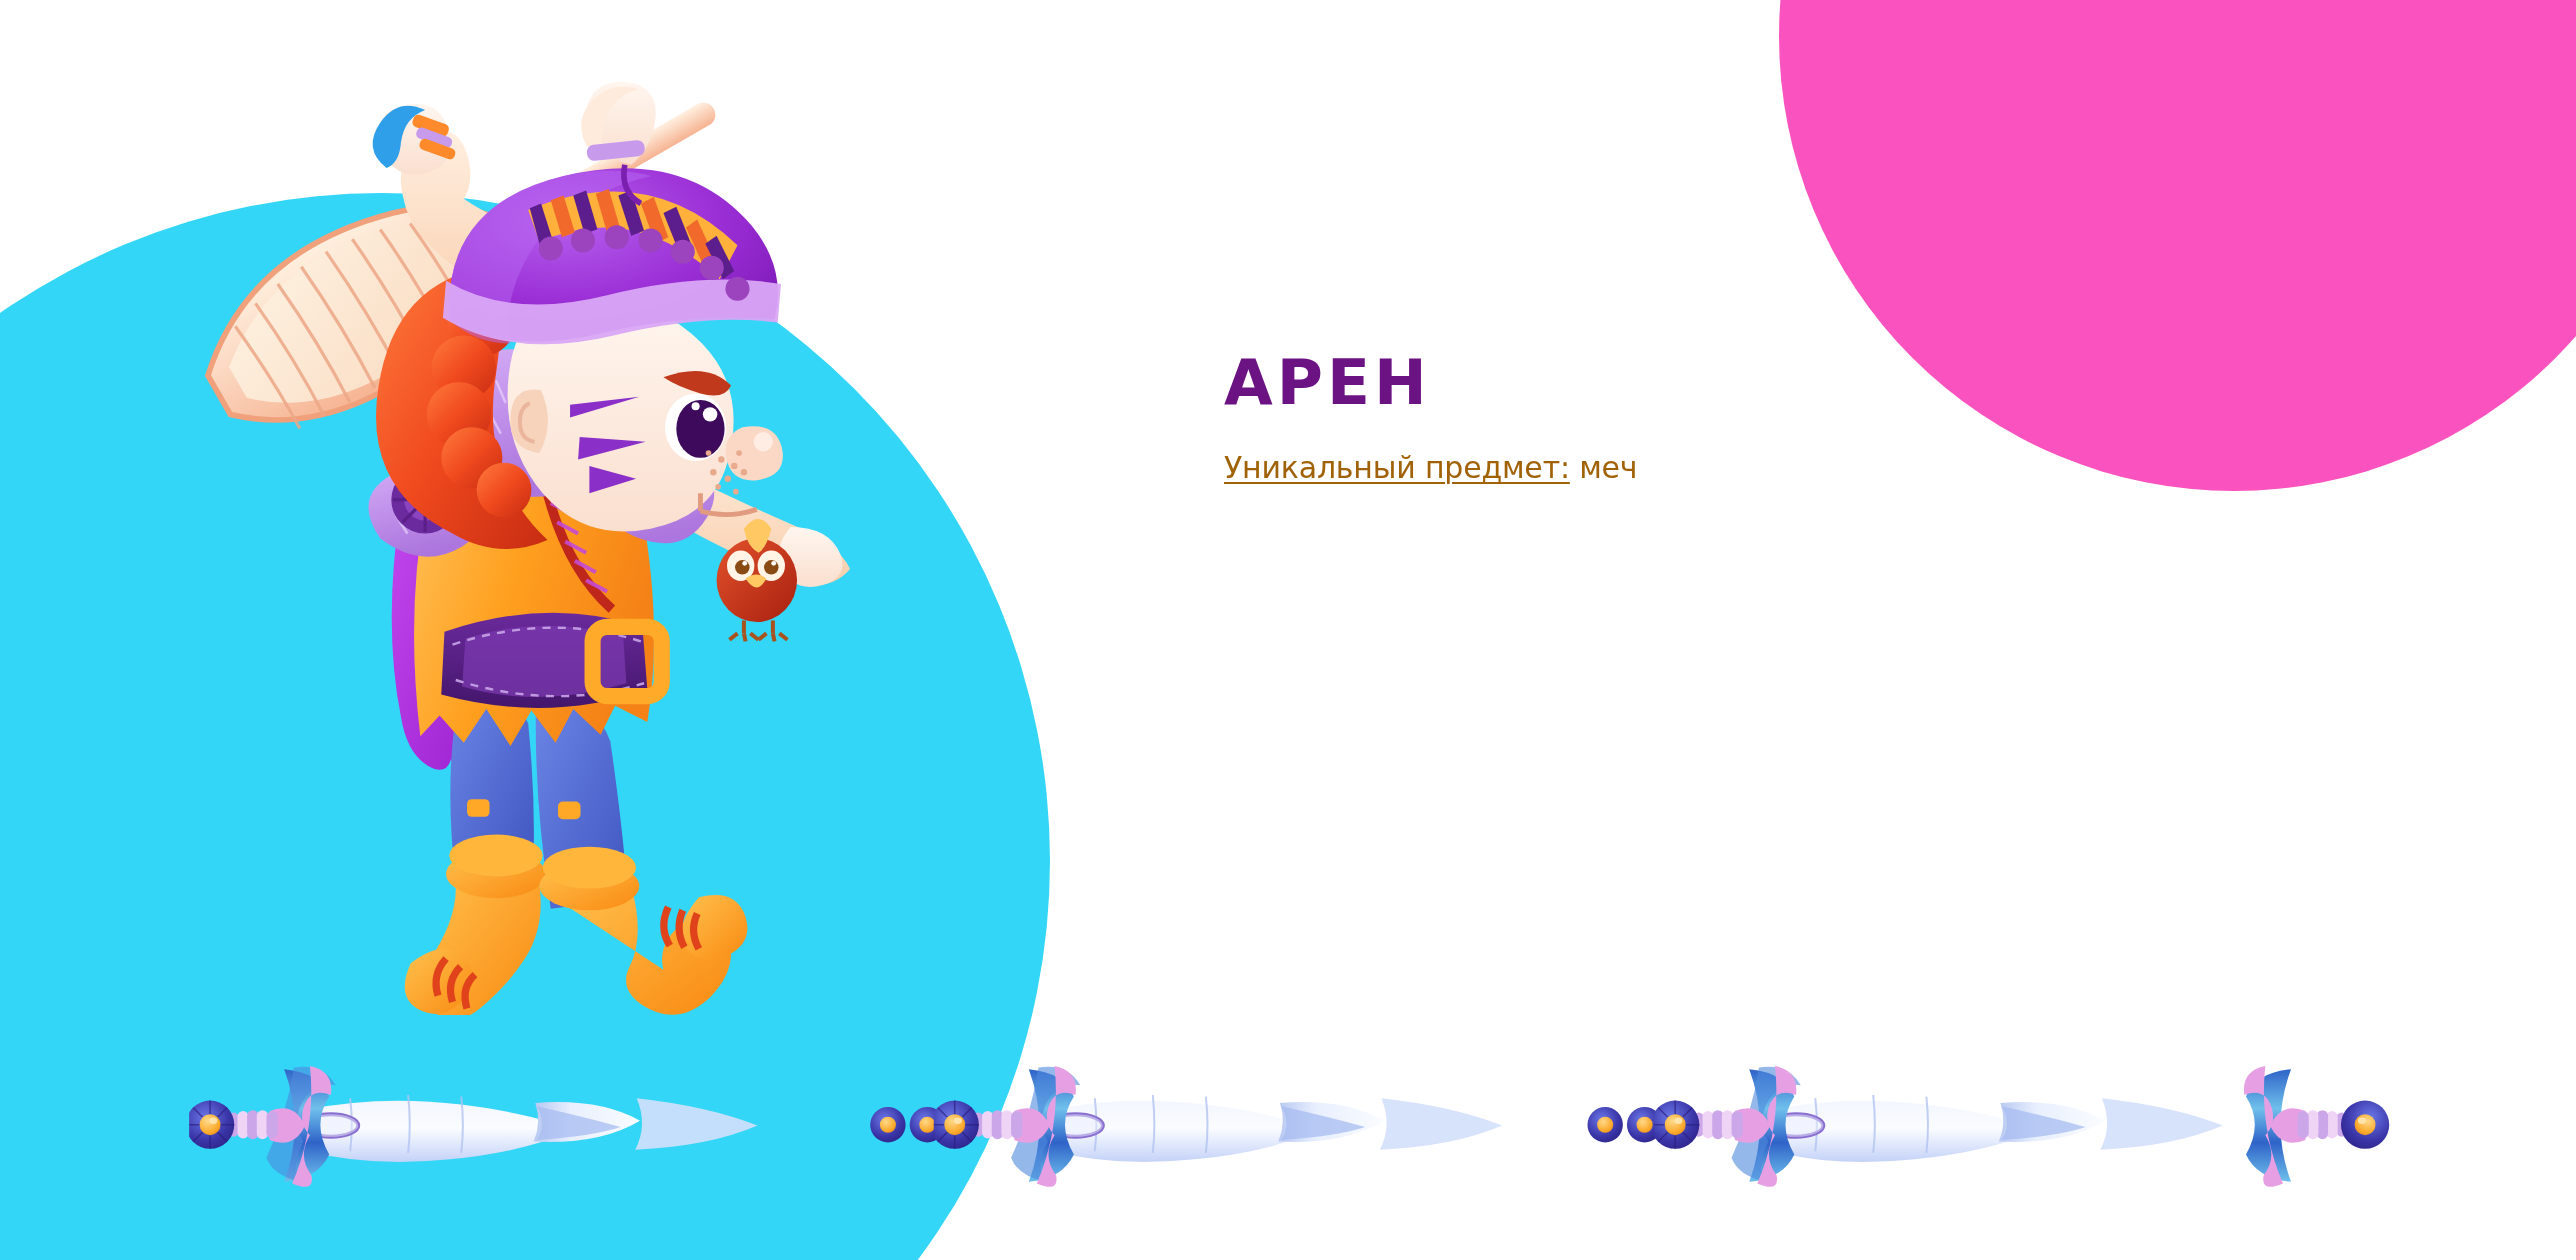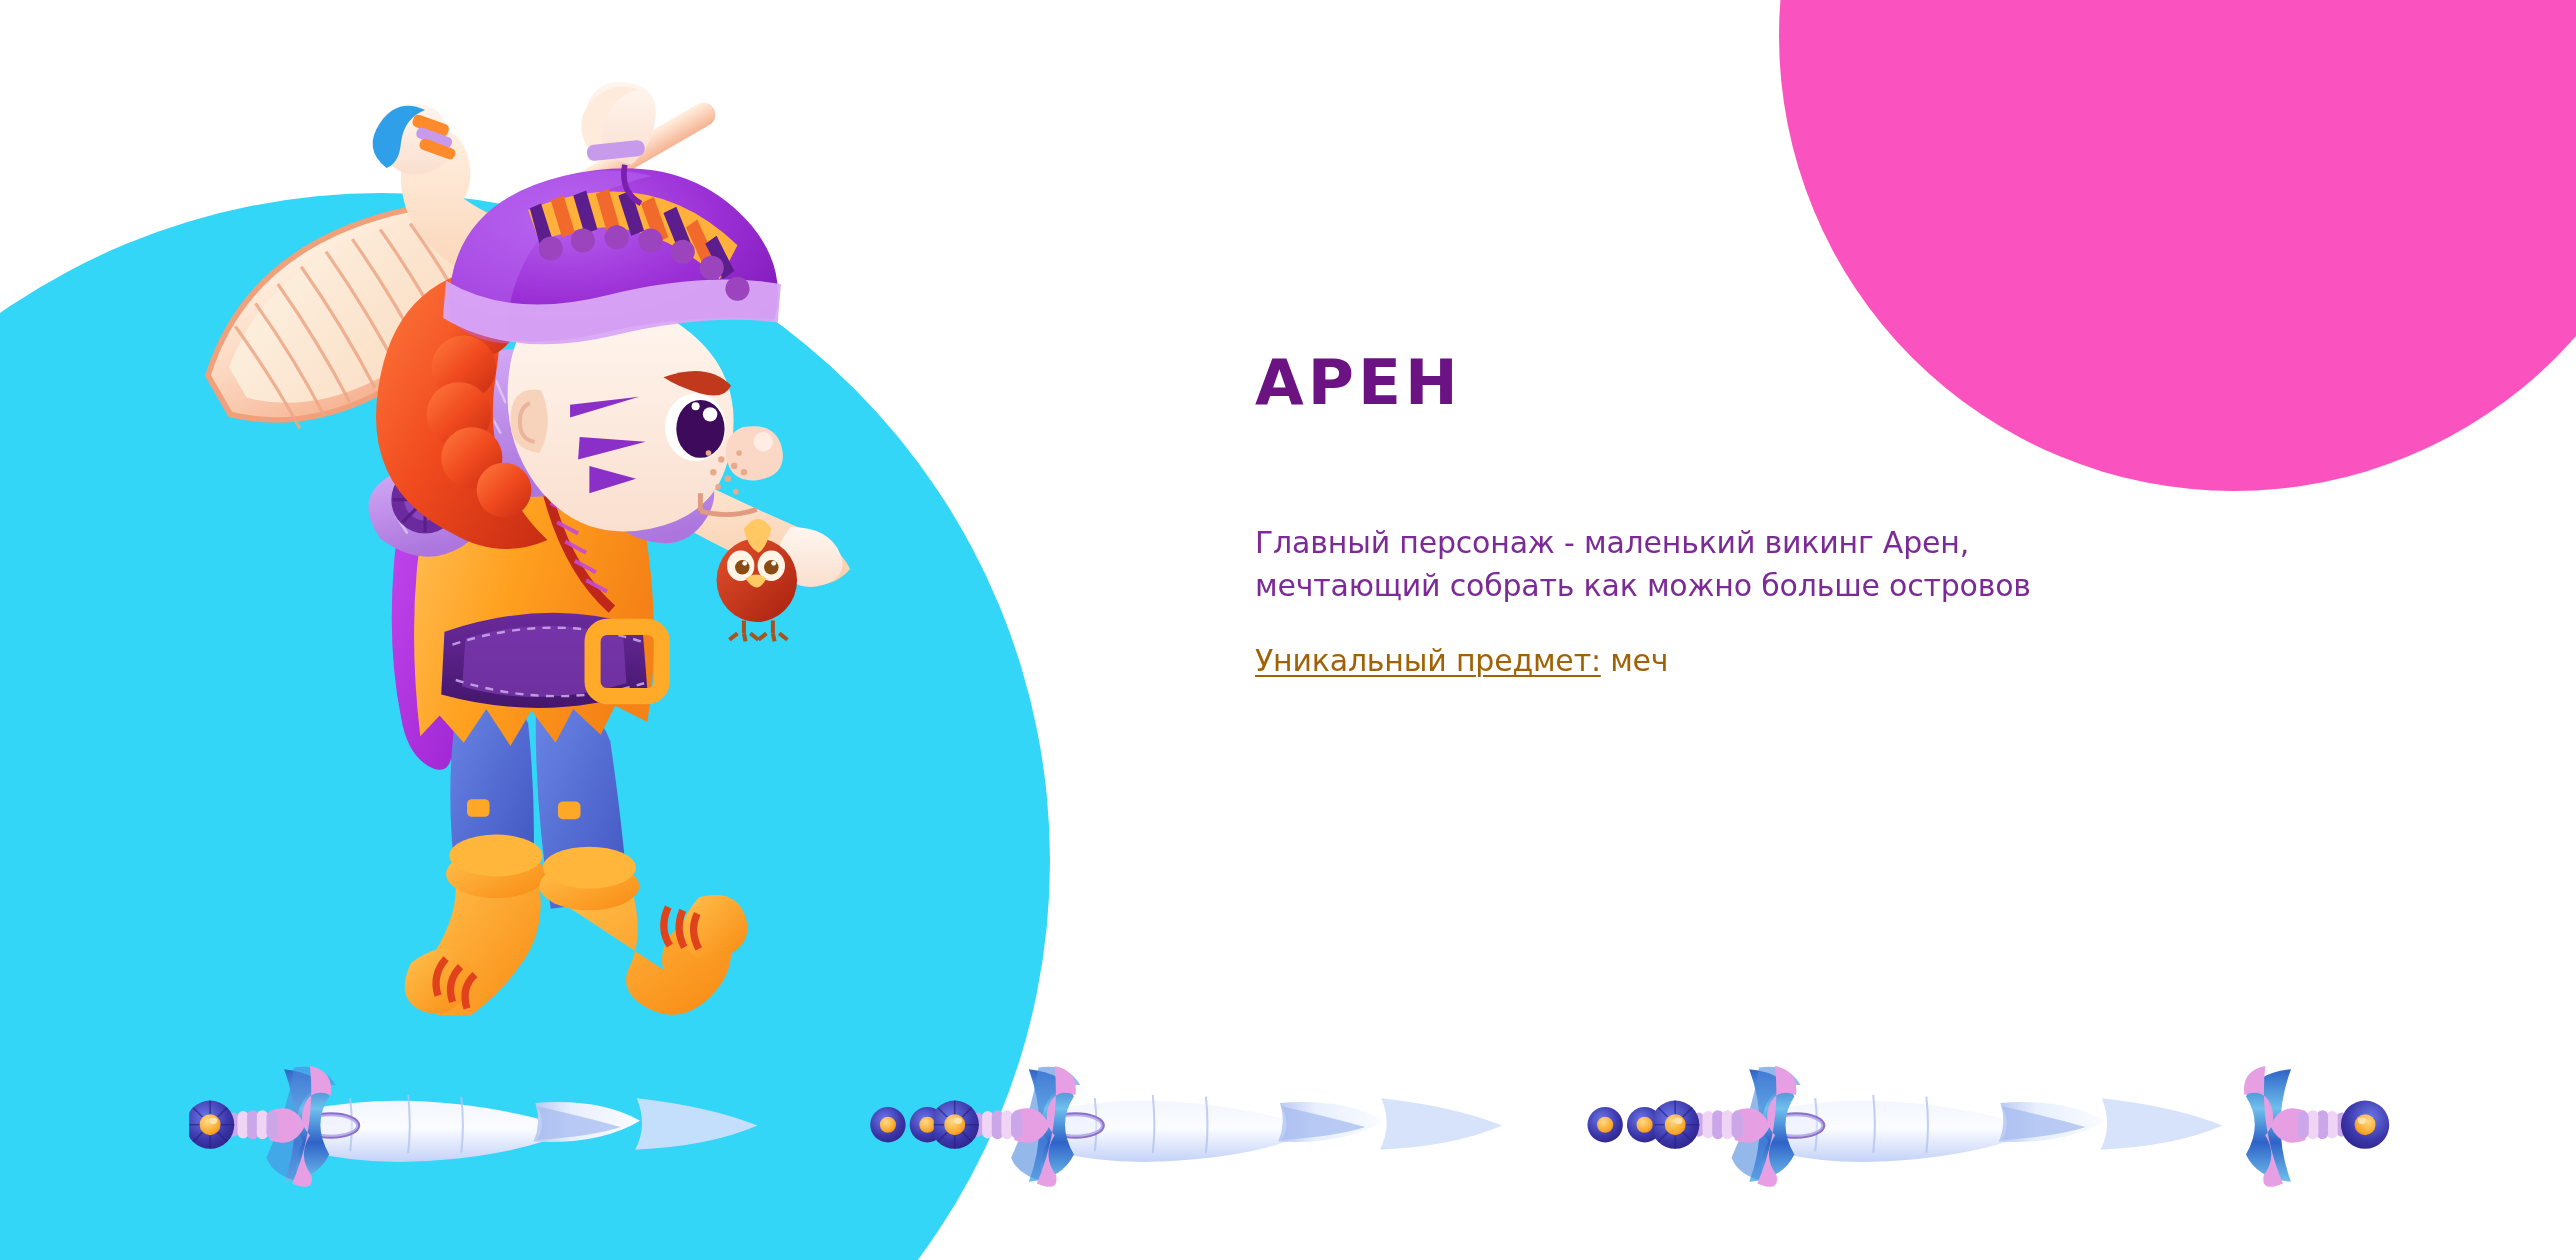--- a/index.html
+++ b/index.html
@@ -28,21 +28,21 @@
     position: absolute;
     left: -286px; top: 193px;
     width: 1336px; height: 1336px;
     border-radius: 50%;
     background: #33D6F7;
   }
 
   
   .text-col {
     position: absolute;
-    left: 1255px; top: 351px;
+    left: 1224px; top: 351px;
     width: 1071px;
   }
   .page-title {
     font-family: "DejaVu Sans", sans-serif;
     font-size: 63px;
     font-weight: 700;
     letter-spacing: 4px;
     color: #6B1383;
     line-height: 1.0;
   }
@@ -394,24 +394,20 @@
             <path d="M772 686 l-10 8"></path>
             <path d="M780 686 l2 10"></path>
             <path d="M788 686 l10 8"></path>
         </g>
       </g>
     </svg>
   </div>
 
   <div class="text-col">
     <h1 class="page-title">АРЕН</h1>
-    <div class="desc-block">
-      <span class="desc-line">Главный персонаж - маленький викинг Арен,</span>
-      <span class="desc-line">мечтающий собрать как можно больше островов</span>
-    </div>
     <div class="item-block">
       <span class="item-label">Уникальный предмет:</span><span class="item-value">&nbsp;</span><span class="item-value">меч</span>
     </div>
   </div>
 
   <div class="sword-band">
     <svg width="2576" height="129" viewBox="0 0 3200 160" xmlns="http://www.w3.org/2000/svg">
       <defs>
         <linearGradient id="bladeG" x1="0" y1="0" x2="0" y2="1">
           <stop offset="0" stop-color="#F3F6FF"></stop>

